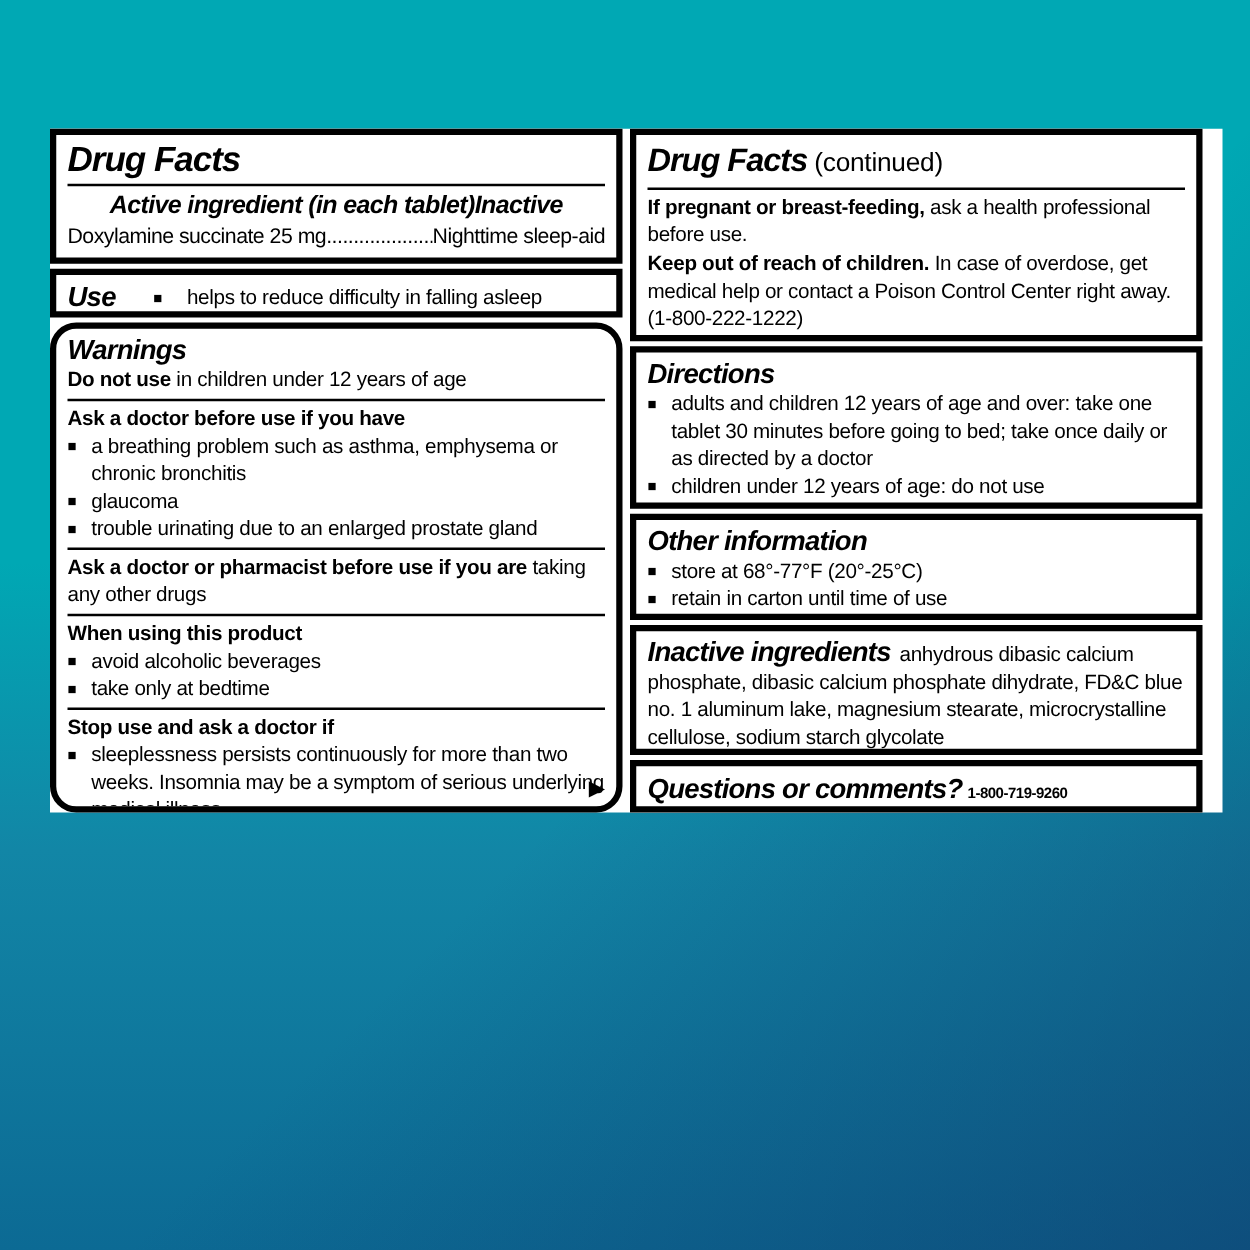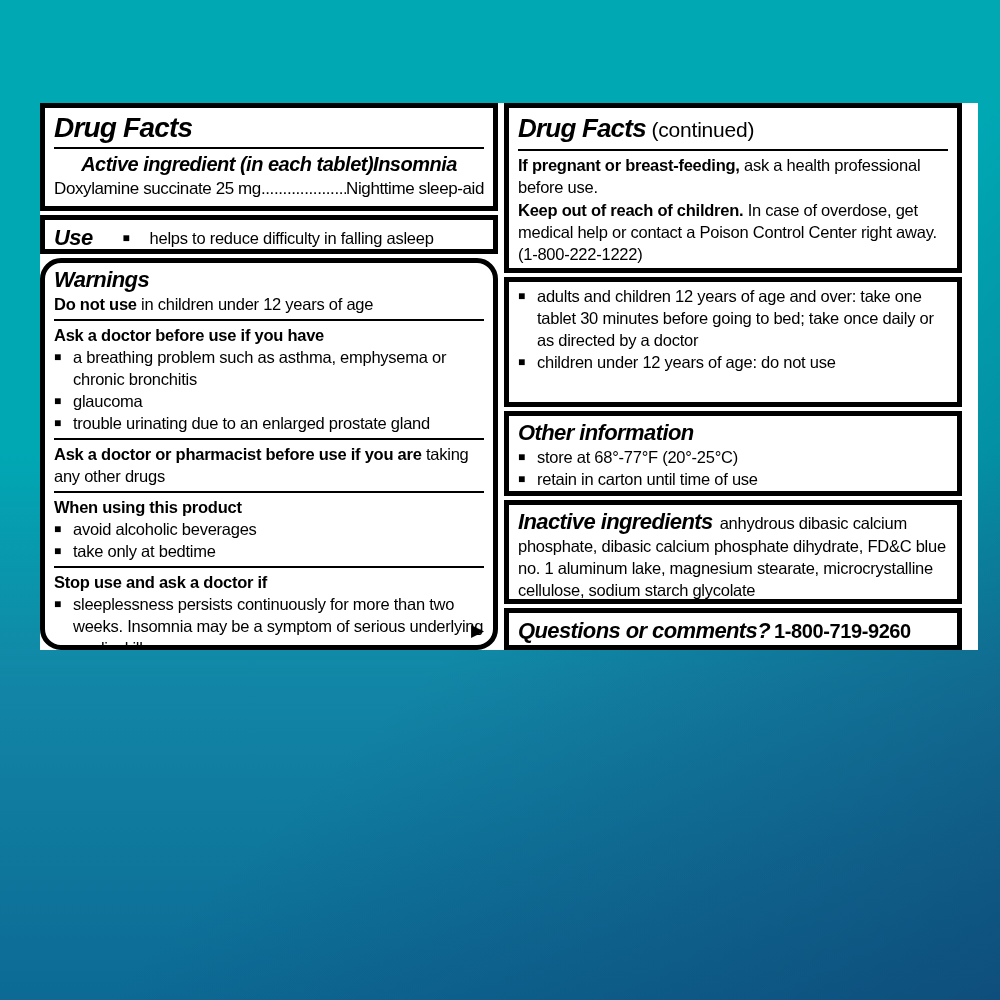--- a/index.html
+++ b/index.html
@@ -43,35 +43,35 @@
   .bullet-item{display:flex;}
   .bullet-glyph{flex:0 0 19px;font-size:12px;line-height:22px;font-style:normal;}
   .bullet-text{flex:1;}
   .w-section{padding:3px 0 4px 0;}
   .w-section + .w-section{border-top:2px solid #000;}
   .warnings-box{position:relative;border-radius:21px;}
   .arrow{position:absolute;right:9px;bottom:6px;font-size:17px;line-height:17px;font-style:normal;}
   .para{margin:0 0 1px 0;}
   .inactive-flow .section-head{margin-right:7px;}
   .q-row{display:flex;align-items:baseline;gap:4px;padding-top:1px;}
-  .phone{font-size:20px;font-weight:bold;letter-spacing:-0.4px;}
+  .phone{font-size:12px;font-weight:bold;letter-spacing:-0.4px;}
 </style>
 </head>
 <body>
 
 <div class="panel">
 
   <div class="col col-left">
 
     <div class="box" style="height:108px;">
       <div class="title">Drug Facts</div>
       <hr class="rule">
       <div class="hdr-row">
         <span class="col-hdr">Active ingredient (in each tablet)</span>
-        <span class="col-hdr">Insomnia</span>
+        <span class="col-hdr">Inactive</span>
       </div>
       <div class="ing-row">
         <span class="lhs">Doxylamine succinate 25 mg</span>
         <span class="leader">......................................</span>
         <span class="rhs">Nighttime sleep-aid</span>
       </div>
     </div>
 
     <div class="box" style="height:39px;">
       <div class="use-row">
@@ -142,20 +142,21 @@
       <hr class="rule">
       <p class="body-txt para">
         <span class="subhead">If pregnant or breast-feeding,</span><span> ask a health professional before use.</span>
       </p>
       <p class="body-txt para">
         <span class="subhead">Keep out of reach of children.</span><span> In case of overdose, get medical help or contact a Poison Control Center right away. (1-800-222-1222)</span>
       </p>
     </div>
 
     <div class="box" style="height:130px;">
+      <div class="section-head">Directions</div>
       <div class="body-txt bullet-item">
         <span class="bullet-glyph">■</span>
         <span class="bullet-text">adults and children 12 years of age and over: take one tablet 30 minutes before going to bed; take once daily or as directed by a doctor</span>
       </div>
       <div class="body-txt bullet-item">
         <span class="bullet-glyph">■</span>
         <span class="bullet-text">children under 12 years of age: do not use</span>
       </div>
     </div>
 

